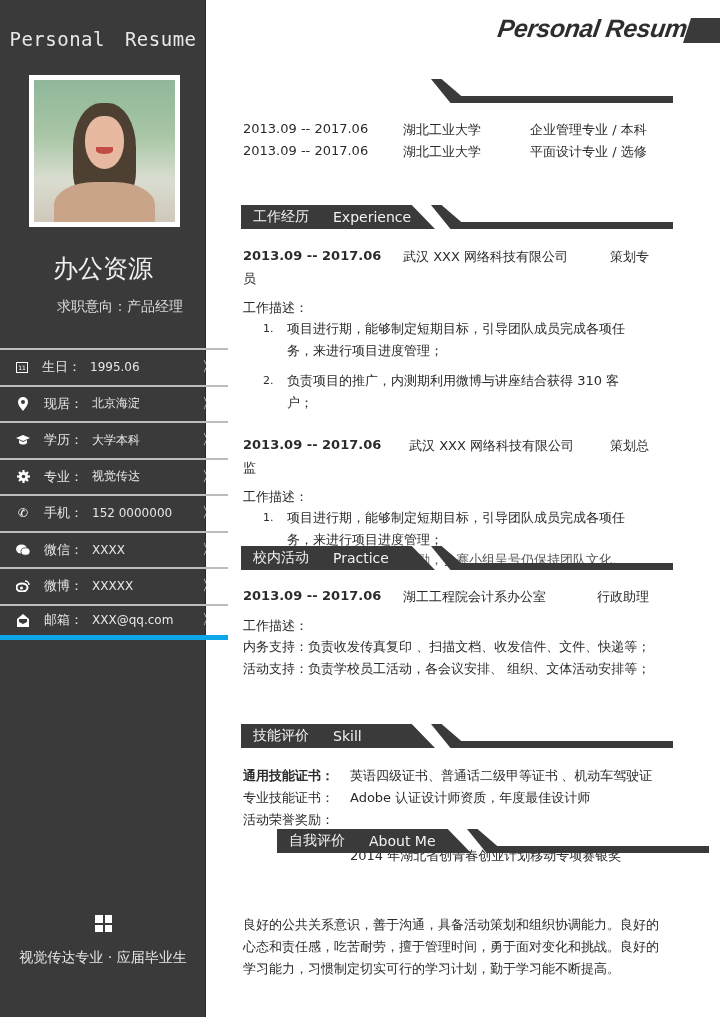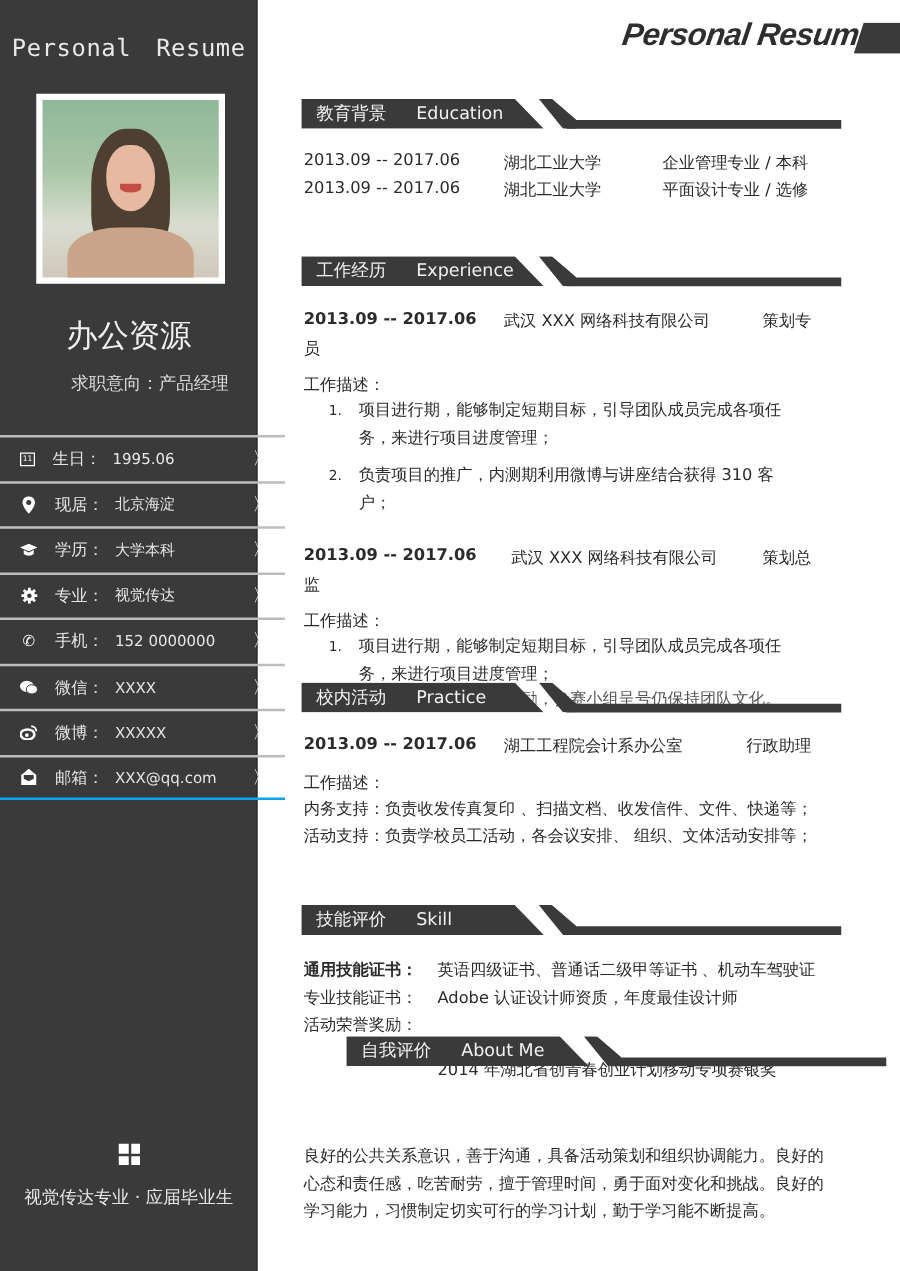--- a/index.html
+++ b/index.html
@@ -16,21 +16,21 @@
   .photo .hair { position:absolute; left:28%; top:16%; width:44%; height:70%; background:#4e3f33; border-radius:45% 45% 30% 30%; }
   .photo .face { position:absolute; left:36%; top:25%; width:28%; height:38%; background:#e6b9a0; border-radius:45% 45% 50% 50%; }
   .photo .smile { position:absolute; left:44%; top:47%; width:12%; height:5%; background:#c34d45; border-radius:0 0 50% 50%; }
   .photo .body { position:absolute; left:14%; top:72%; width:72%; height:40%; background:#c9a488; border-radius:40% 40% 0 0; }
 
   .side-name { position:absolute; left:0; top:252px; width:206px; text-align:center; font-size:25px; color:#f0f0f0; }
   .side-intent { position:absolute; left:0; top:298px; width:240px; text-align:center; font-size:14px; color:#dcdcdc; }
 
   .info-list { position:absolute; left:0; top:348px; width:228px; }
   .info-row { height:36.5px; border-top:2px solid #bdbdbd; display:flex; align-items:center; position:relative; color:#e6e6e6; font-size:13px; }
-  .info-row:last-child { border-bottom:2px solid #0ea5e9; }
+  .info-row:last-child { border-bottom:5px solid #0ea5e9; }
   .info-icon { width:14px; height:14px; margin-left:16px; display:flex; align-items:center; justify-content:center; font-size:12px; color:#fff; }
   .info-label { margin-left:14px; width:48px; }
   .info-value { font-size:12px; }
   .info-chev { position:absolute; right:12px; font-size:14px; color:#e6e6e6; }
 
   .win-logo { position:absolute; left:95px; top:915px; width:17px; height:17px; display:grid; grid-template-columns:1fr 1fr; gap:2px; }
   .win-logo span { background:#fff; }
   .side-footer { position:absolute; left:0; top:949px; width:206px; text-align:center; font-size:14px; color:#e6e6e6; }
 
   
@@ -164,24 +164,20 @@
       <span></span>
       <span></span>
     </div>
   <div class="side-footer">视觉传达专业 · 应届毕业生</div>
 </aside>
 
 <div class="main-title">Personal Resume</div>
 <div class="title-block"></div>
 
 <div class="sec" style="top:77px;">
-  <div class="tab">
-      <span class="cn">教育背景</span>
-      <span>Education</span>
-    </div>
   <div class="slash"></div>
     <div class="bar"></div>
 </div>
 <div class="edu-row" style="top:121px;">
   <span style="left:0">2013.09 -- 2017.06</span>
   <span style="left:160px">湖北工业大学</span>
   <span style="left:287px">企业管理专业  /  本科</span>
 </div>
 <div class="edu-row" style="top:143px;">
   <span style="left:0">2013.09 -- 2017.06</span>

